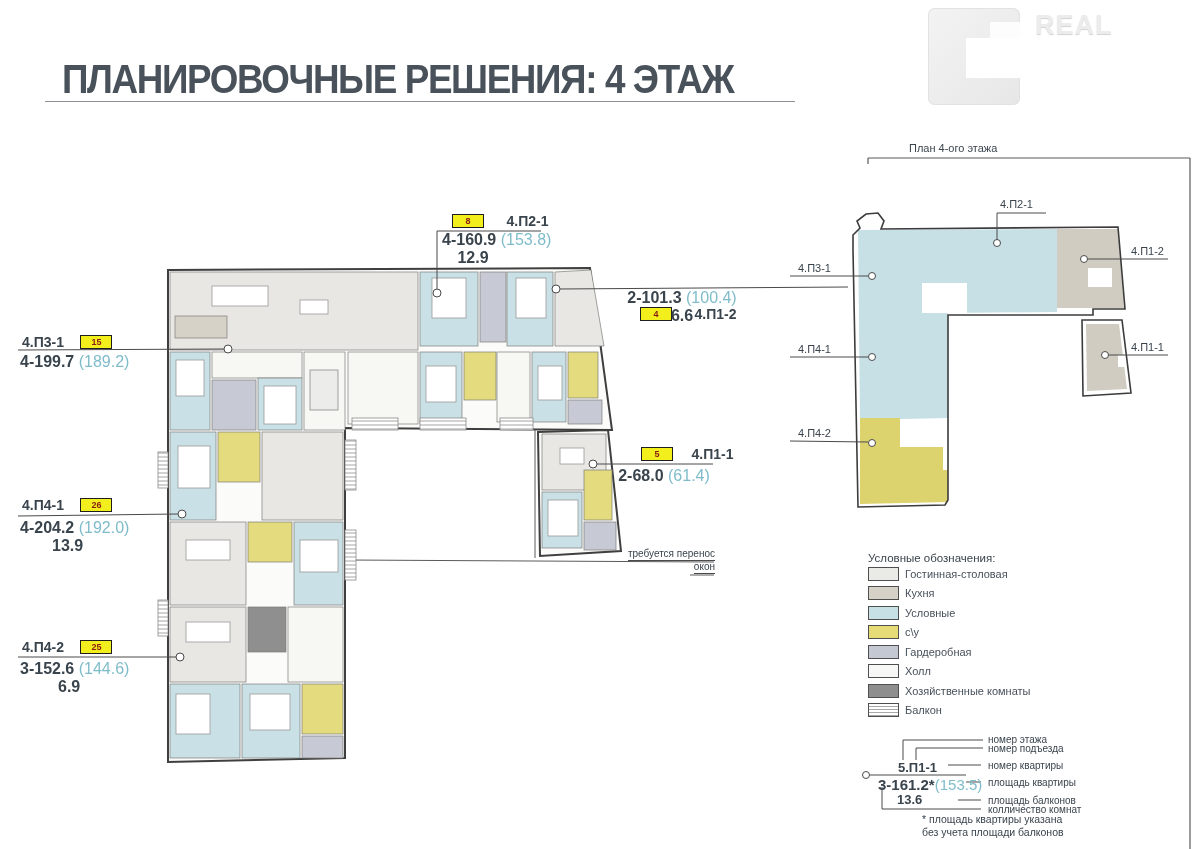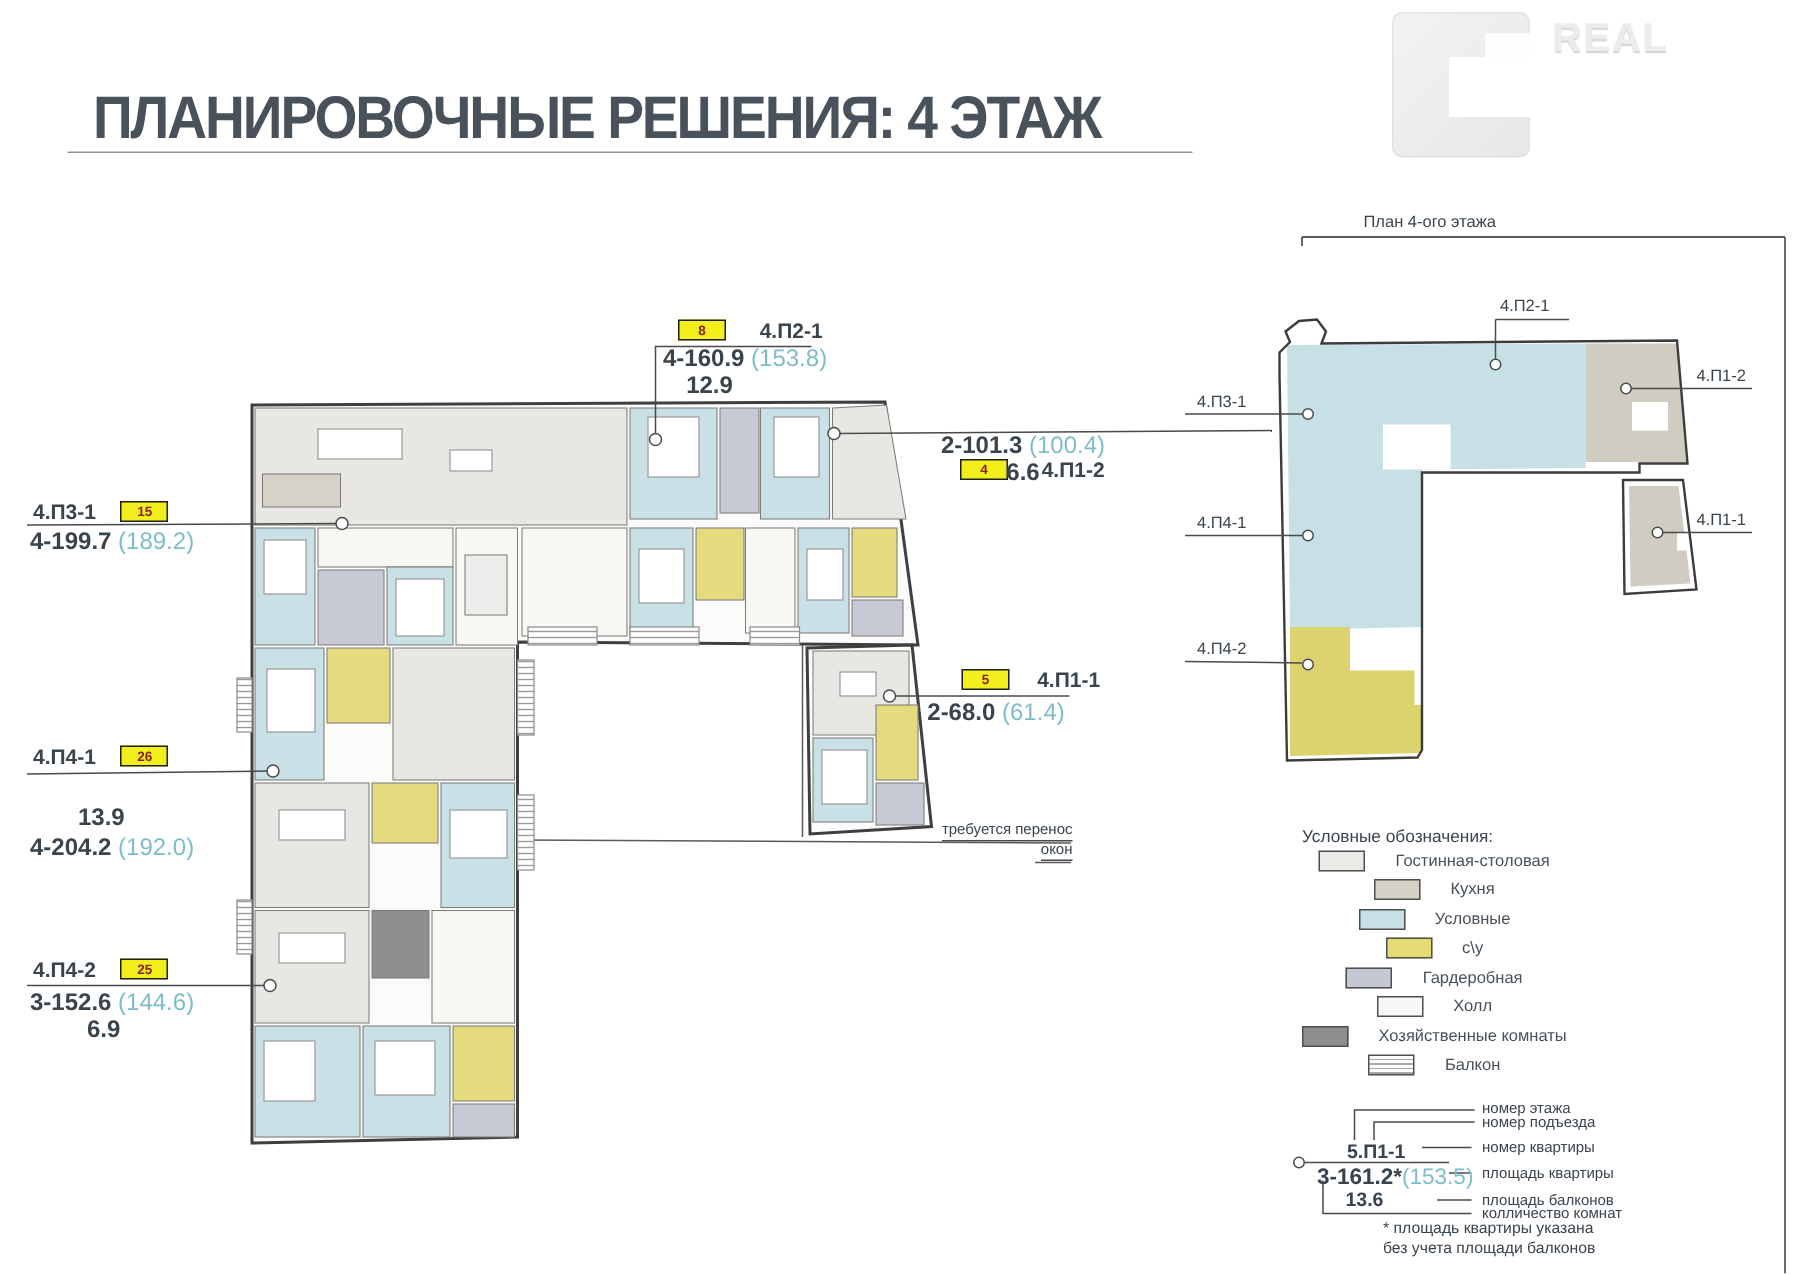--- a/index.html
+++ b/index.html
@@ -44,21 +44,21 @@
   .center{text-align:center;}
   .note{
     font-size:10px;color:#3a444d;text-align:right;line-height:12px;
   }
   .note span{border-bottom:1px solid #4a4a4a;display:inline-block;}
   
   .kp-title{font-size:11px;color:#3a444d;padding-left:16px;}
   .kp-label{font-size:11px;color:#3a444d;white-space:nowrap;}
   .legend-title{font-size:11.5px;color:#3a444d;}
   .legend{left:868px;top:566px;display:flex;flex-direction:column;gap:4.5px;}
-  .legend-row{display:flex;align-items:center;gap:20px;height:15px;justify-content:center;}
+  .legend-row{display:flex;align-items:center;gap:6px;height:15px;}
   .swatch{width:31px;height:14px;border:1px solid #4f4f4f;box-sizing:border-box;background:#fff;}
   .swatch.striped{background:repeating-linear-gradient(180deg,#ffffff 0 2px,#a8a8a8 2px 3px);}
   .legend-label{font-size:11px;color:#47505a;white-space:nowrap;}
   
   .ann-sample-id{font-size:13px;font-weight:600;color:#3a444d;}
   .ann-sample-area{font-size:15px;font-weight:700;color:#3a444d;white-space:nowrap;}
   .ann-sample-area .net{color:#7fbcca;font-weight:500;}
   .ann-sample-balc{font-size:13px;font-weight:600;color:#3a444d;}
   .ann-label{font-size:10px;color:#3a444d;white-space:nowrap;text-align:center;}
   .ann-foot{font-size:10.5px;color:#3a444d;line-height:13px;}
@@ -253,21 +253,21 @@
   <span class="badge" style="margin-left:12px;">15</span>
 </div>
 <div class="abs area" style="left:20px;top:353px;">
   <span>4-199.7</span> <span class="net">(189.2)</span>
 </div>
 
 <div class="abs" style="left:22px;top:496px;">
   <span class="apt-id">4.П4-1</span>
   <span class="badge" style="margin-left:12px;">26</span>
 </div>
-<div class="abs area" style="left:20px;top:519px;margin-top:38px;">
+<div class="abs area" style="left:20px;top:519px;">
   <span>4-204.2</span> <span class="net">(192.0)</span>
 </div>
 <div class="abs balcony" style="left:52px;top:537px;">13.9</div>
 
 <div class="abs" style="left:22px;top:638px;">
   <span class="apt-id">4.П4-2</span>
   <span class="badge" style="margin-left:12px;">25</span>
 </div>
 <div class="abs area" style="left:20px;top:660px;">
   <span>3-152.6</span> <span class="net">(144.6)</span>

